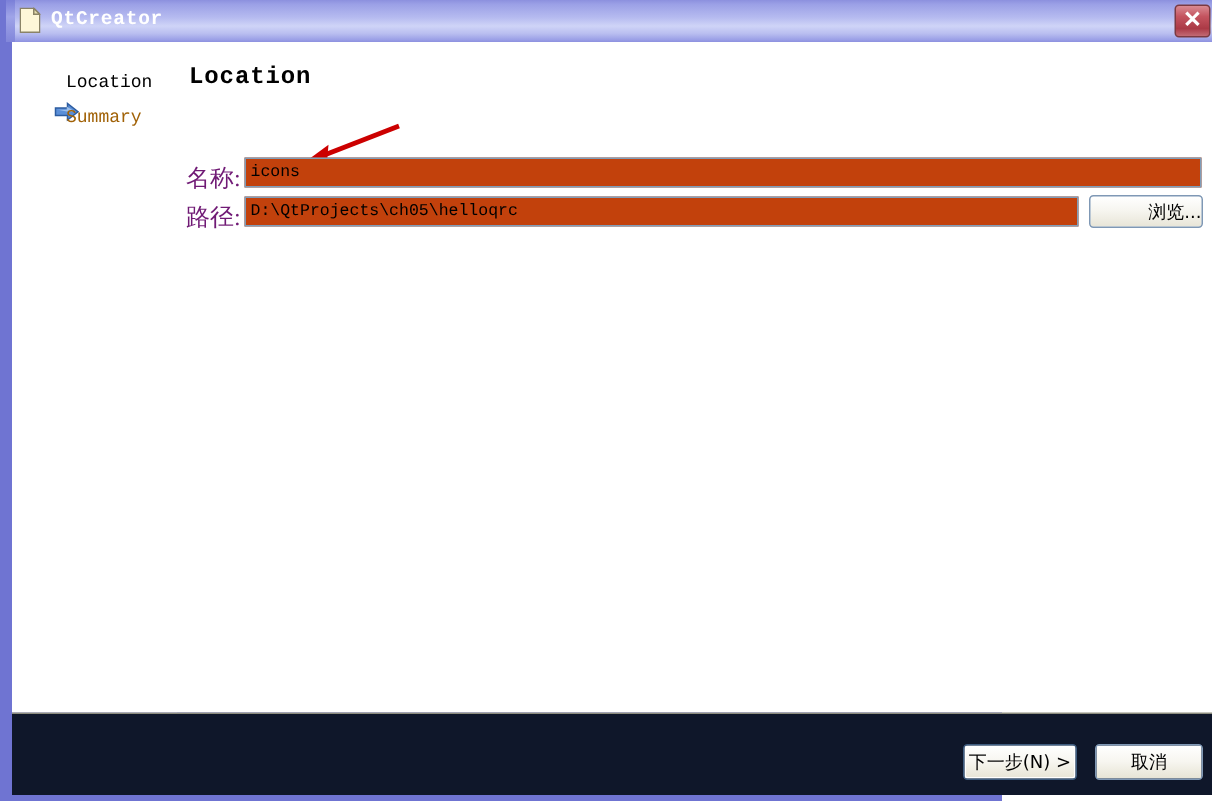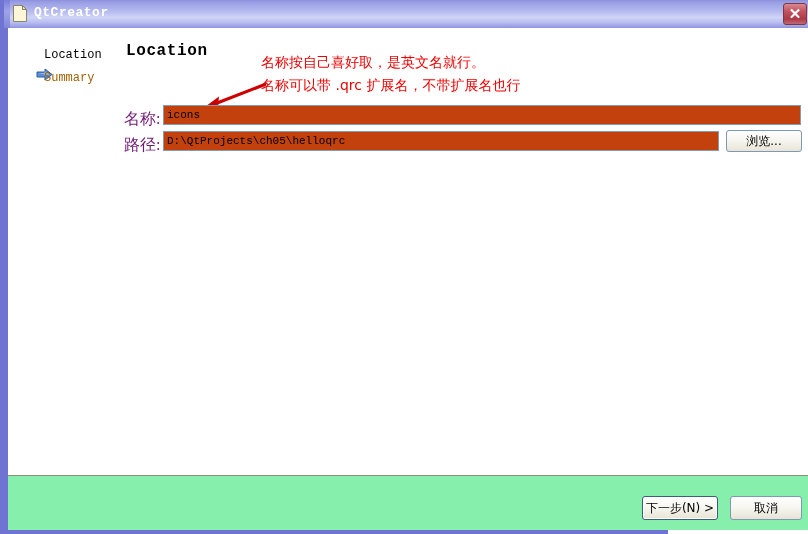--- a/index.html
+++ b/index.html
@@ -184,36 +184,36 @@
     box-sizing: border-box;
     border: 1px solid #7f98b5;
     border-radius: 3px;
     background: linear-gradient(to bottom, #ffffff 0%, #f6f5ef 48%, #e8e5d7 100%);
     font-family: "DejaVu Sans", sans-serif;
     font-size: 12px;
     color: #000000;
     cursor: pointer;
     padding: 0;
     line-height: 20px;
-    text-align: center;
+    text-align: right;
   }
 
   
   #separator {
     position: absolute;
     left: 4px; top: 475px;
     width: 800px; height: 1px;
     background: #8d8d7e;
   }
   #footer {
     position: absolute;
     left: 4px; top: 476px;
     width: 800px;
     height: 54px;
-    background: #86efac;
+    background: #0f172a;
   }
   .footer-button {
     position: absolute;
     box-sizing: border-box;
     height: 24px;
     border: 1px solid #7f98b5;
     border-radius: 3px;
     background: linear-gradient(to bottom, #ffffff 0%, #f7f6f0 48%, #e7e4d5 100%);
     font-family: "DejaVu Sans", sans-serif;
     font-size: 12px;
@@ -266,22 +266,20 @@
       <div class="side-item" id="side-item-summary">
         <span>Summary</span>
       </div>
 
     </div>
 
     <div id="main">
       <div id="page-title">Location</div>
     </div>
 
-    <div class="annot" id="annot-line1">名称按自己喜好取，是英文名就行。</div>
-    <div class="annot" id="annot-line2">名称可以带 .qrc 扩展名，不带扩展名也行</div>
 
     <svg id="annot-arrow" viewBox="0 0 68 28" xmlns="http://www.w3.org/2000/svg">
       <line x1="66" y1="2" x2="12" y2="23" stroke="#cc0000" stroke-width="3.2"></line>
       <polygon points="2,27 19,14.5 18,25.5" fill="#cc0000"></polygon>
     </svg>
 
     <div class="form-label" id="label-name">名称:</div>
     <input class="text-input" id="input-name" type="text" value="icons" style="">
 
     <div class="form-label" id="label-path">路径:</div>

